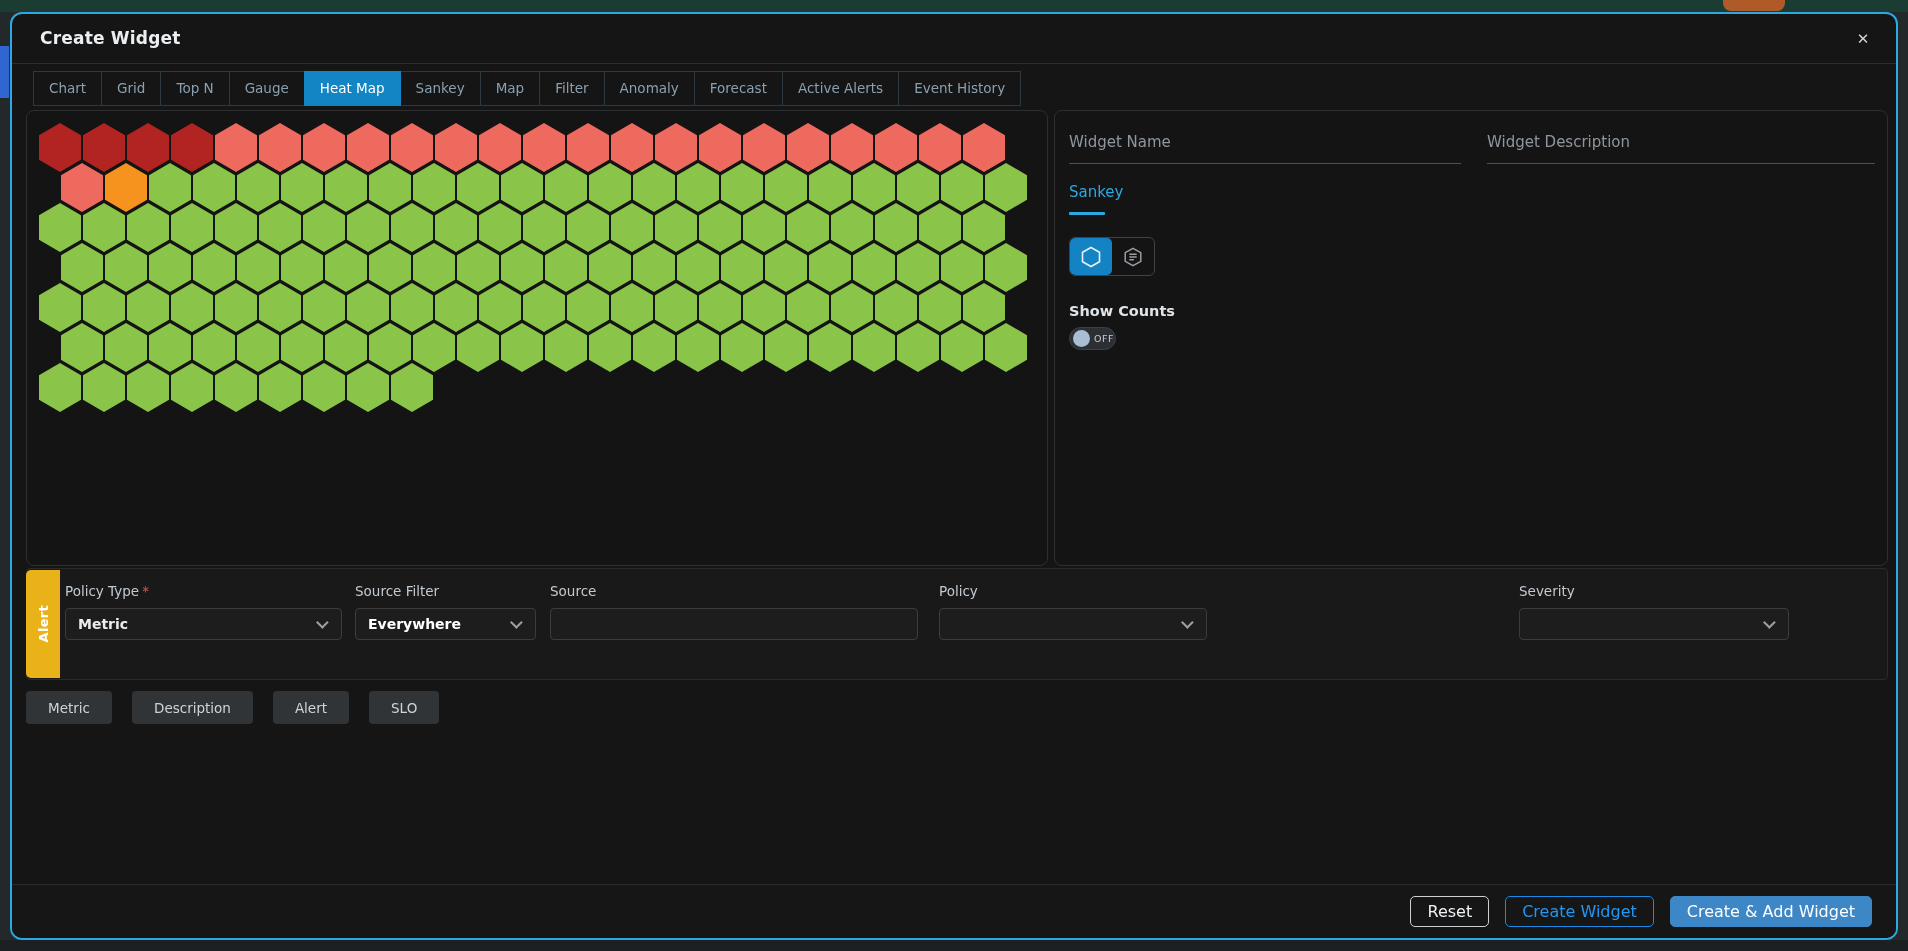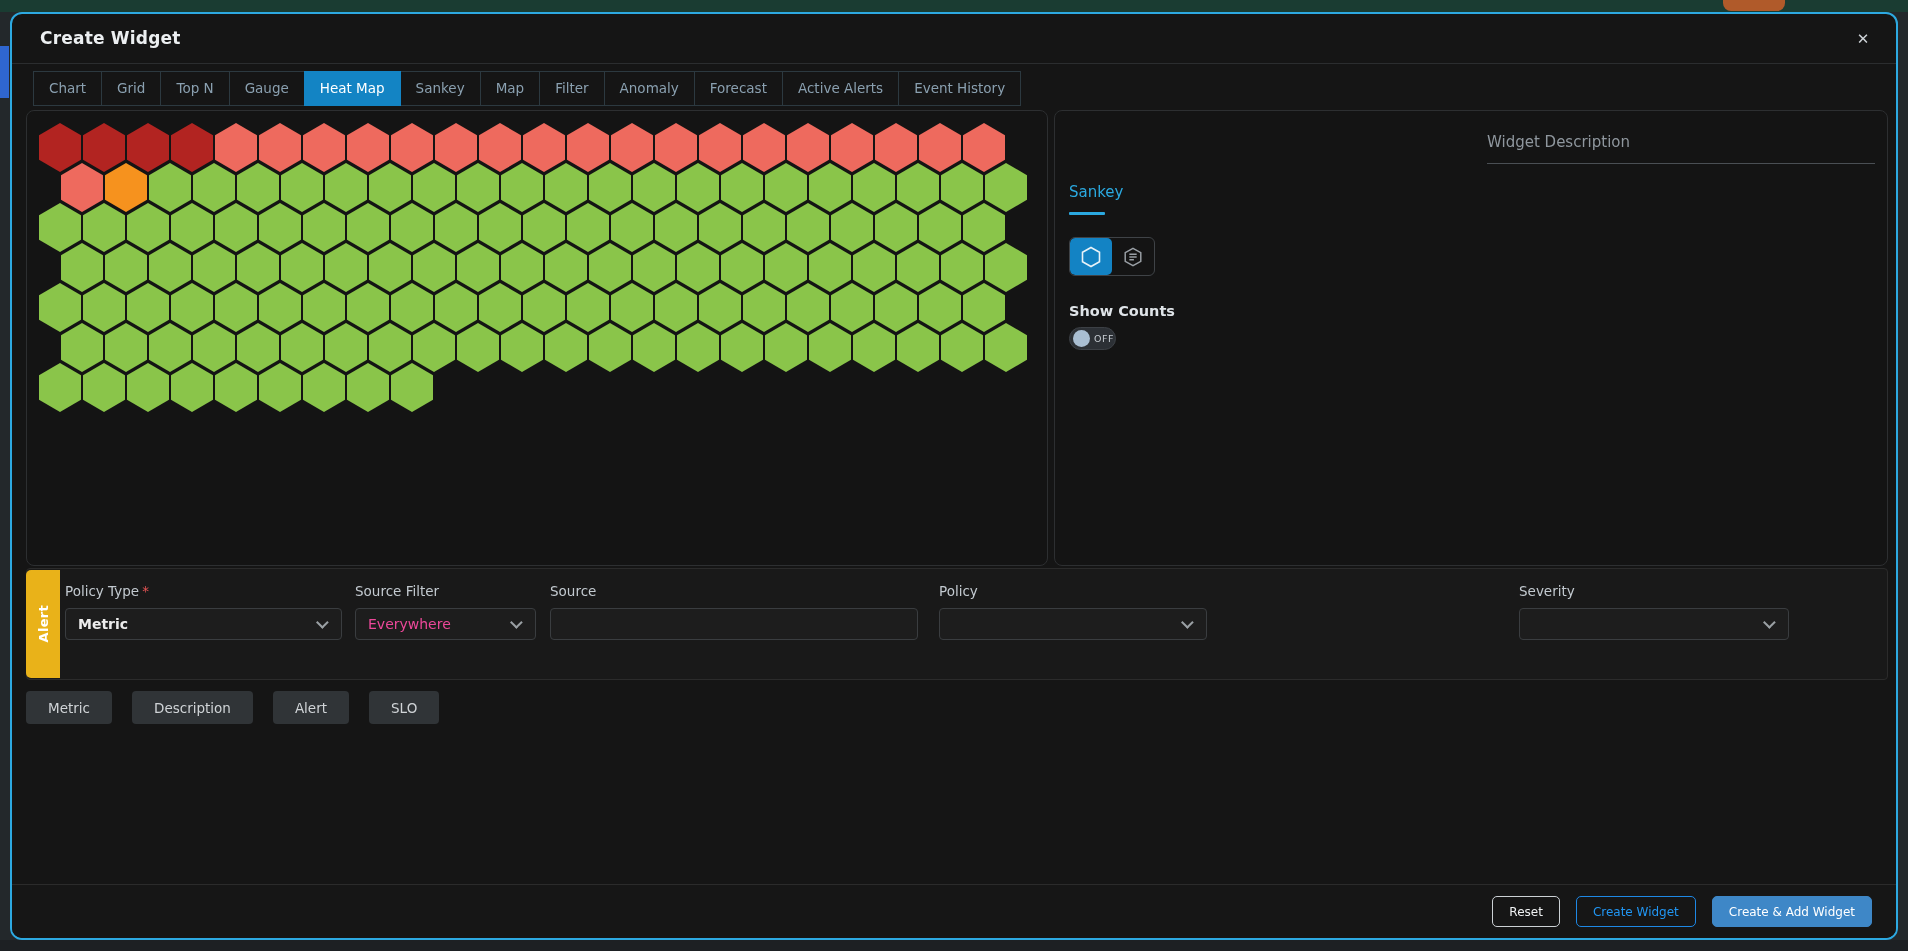--- a/index.html
+++ b/index.html
@@ -65,34 +65,34 @@
   .alert-tab { position:absolute; left:-1px; top:1px; width:34px; height:108px;
     background:#e9b219; border-radius:5px 0 0 5px; display:flex; align-items:center; justify-content:center; }
   .alert-tab span { writing-mode:vertical-rl; transform:rotate(180deg);
     color:#fff; font-size:13px; font-weight:bold; letter-spacing:.3px; }
   .ffield { position:absolute; top:14px; }
   .ffield .flab { font-size:13.5px; color:#c3cad0; margin-bottom:9px; }
   .ffield .flab .req { color:#e05252; margin-left:3px; }
   .control { height:32px; background:#1d1d1d; border:1px solid #3a3d40; border-radius:4px;
     display:flex; align-items:center; padding:0 12px; font-size:14px; cursor:pointer; }
   .control .val { flex:1; color:#ececec; font-weight:bold; }
-  .control .val.placeholder { color:#ec4899; font-weight:normal; }
+  .control .val.placeholder { color:#ffffff; font-weight:bold; }
   .chev { width:9px; height:9px; border-left:2px solid #9aa0a4; border-bottom:2px solid #9aa0a4;
     transform:rotate(-45deg) translateY(-3px); }
 
   
   .type-buttons { position:absolute; left:14px; top:677px; display:flex; gap:20px; }
   .type-btn { height:33px; padding:0 22px; background:#303437; color:#d0d4d7; border:none;
     border-radius:4px; font-size:13.5px; cursor:pointer; font-family:inherit; }
 
   
   .footer { position:absolute; left:0; bottom:0; width:100%; height:54px;
     border-top:1px solid #2b2b2b; display:flex; align-items:center; justify-content:flex-end;
     gap:16px; padding-right:24px; background:#161616; }
-  .btn { height:31px; padding:0 16px; border-radius:5px; font-size:12px; cursor:pointer;
+  .btn { height:31px; padding:0 16px; border-radius:5px; font-size:16px; cursor:pointer;
     font-family:inherit; background:transparent; }
   .btn-reset { border:1px solid #ccd1d5; color:#f0f2f3; }
   .btn-create { border:1px solid #1e88e5; color:#2196f3; }
   .btn-create-add { border:1px solid #3e87c7; background:#3e87c7; color:#fff; }
 </style>
 </head>
 <body>
 
 <div class="backdrop-strip"></div>
 <div class="backdrop-blob"></div>
@@ -261,20 +261,24 @@
         <div class="hex" style="left: 132px; top: 240px; background: rgb(138, 197, 74);"></div>
         <div class="hex" style="left: 176px; top: 240px; background: rgb(138, 197, 74);"></div>
         <div class="hex" style="left: 220px; top: 240px; background: rgb(138, 197, 74);"></div>
         <div class="hex" style="left: 264px; top: 240px; background: rgb(138, 197, 74);"></div>
         <div class="hex" style="left: 308px; top: 240px; background: rgb(138, 197, 74);"></div>
         <div class="hex" style="left: 352px; top: 240px; background: rgb(138, 197, 74);"></div>
       </div>
   </div>
 
   <div class="config-panel">
+    <div class="field-underlined" style="left:14px; width:392px;">
+      <div class="flabel">Widget Name</div>
+      <div class="uline"></div>
+    </div>
     <div class="field-underlined" style="left:432px; width:388px;">
       <div class="flabel">Widget Description</div>
       <div class="uline"></div>
     </div>
 
     <div class="style-tab">
       <div class="stlabel">Sankey</div>
       <div class="stline"></div>
     </div>
 

